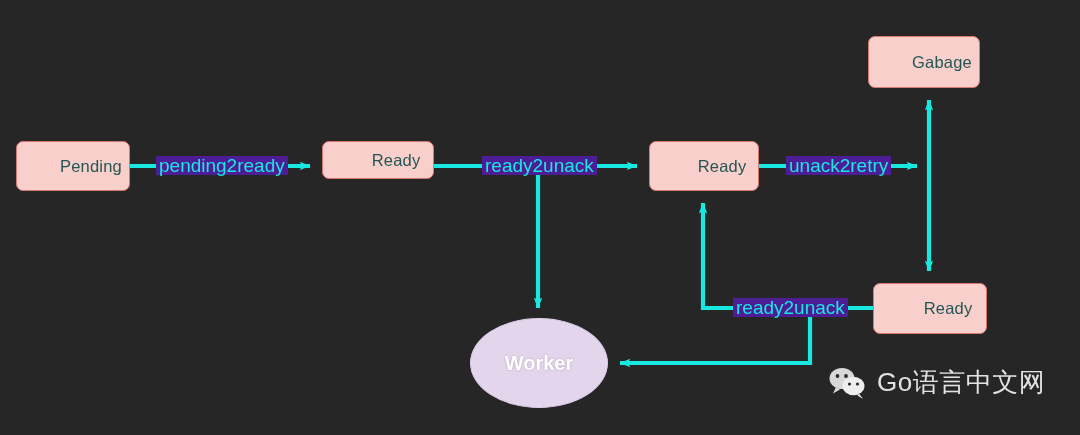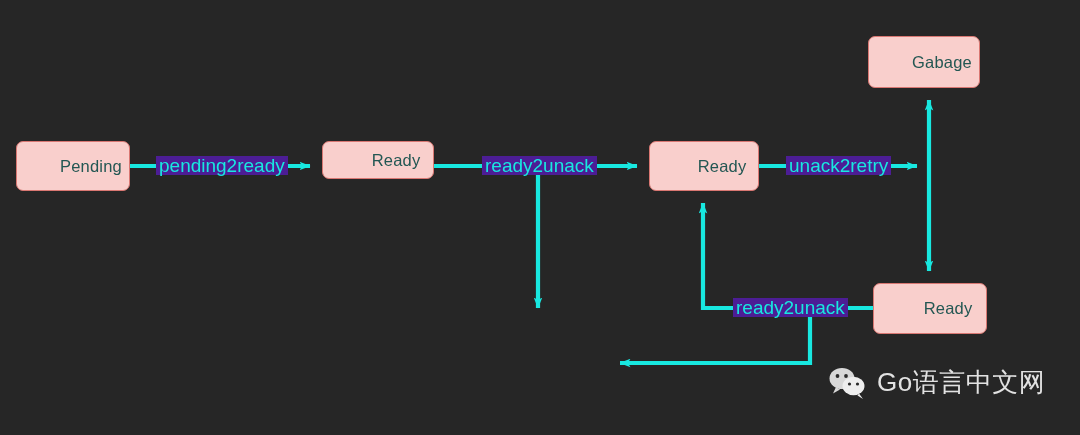--- a/index.html
+++ b/index.html
@@ -130,20 +130,23 @@
   </div>
 
   <div class="node-box" style="left:868px; top:36px;  width:112px; height:52px;">
     <span>Gabage</span>
   </div>
 
   <div class="node-box" style="left:873px; top:283px; width:114px; height:51px;">
     <span>Ready</span>
   </div>
 
+  <div class="node-ellipse" style="left:470px; top:318px; width:138px; height:90px;">
+    <span>Worker</span>
+  </div>
 
   <div class="edge-label" style="left:156px; top:156px;">pending2ready</div>
 
   <div class="edge-label" style="left:482px; top:156px;">ready2unack</div>
 
   <div class="edge-label" style="left:786px; top:156px;">unack2retry</div>
 
   <div class="edge-label" style="left:733px; top:298px;">ready2unack</div>
 
   <div id="watermark" style="left:828px; top:365px;">

